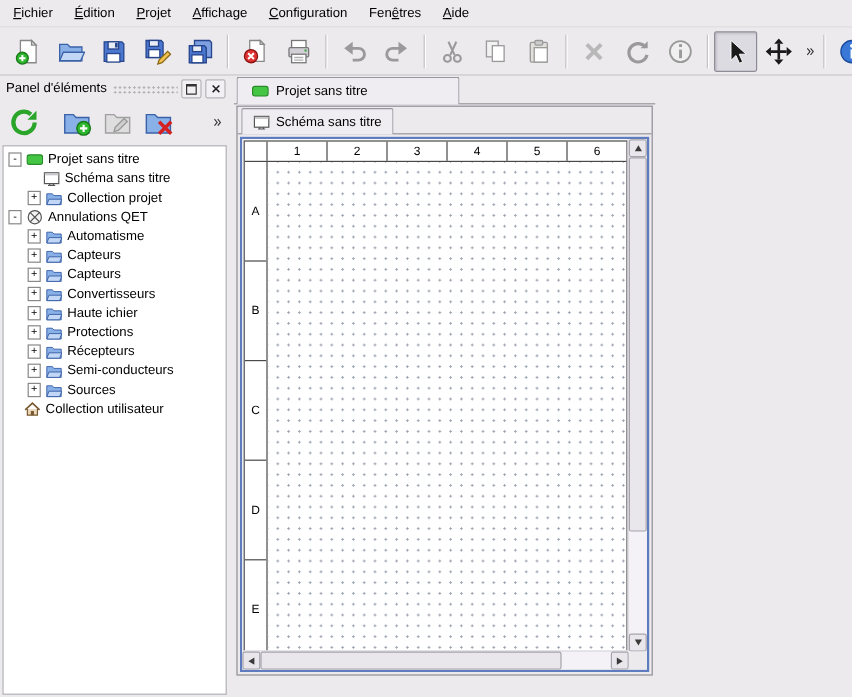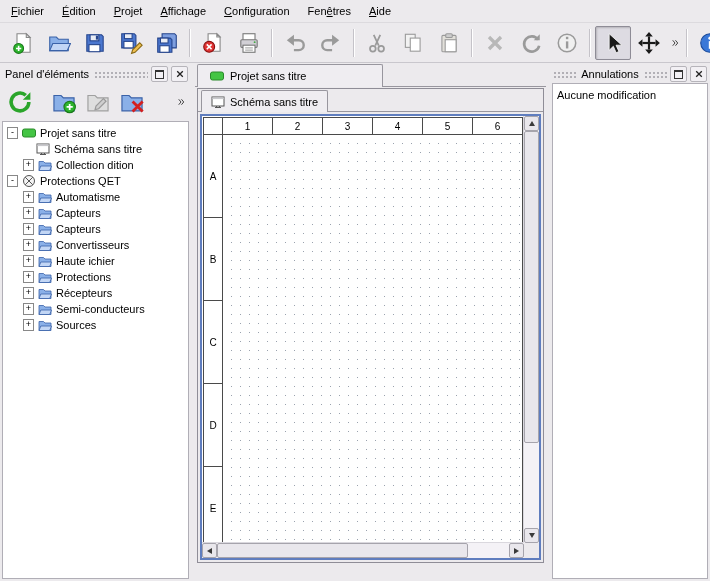--- a/index.html
+++ b/index.html
@@ -326,31 +326,31 @@
           <span class="tree-label">Schéma sans titre</span>
         </div>
         <div class="tree-row" style="padding-left: 20px;">
           <span class="expander box" style="margin-right: 4px;">+</span>
           <span class="tree-icon">
             <svg viewBox="0 0 14 14" width="14" height="14">
               <path d="M1 3.5h4.5L7 5h6v7.5H1z" fill="#8ab0e8" stroke="#3a62a8" stroke-width="0.8"></path>
               <path d="M1 12.5l1.8-4.5h10.7l-1.8 4.5z" fill="#c2d6f5" stroke="#3a62a8" stroke-width="0.8"></path>
             </svg>
           </span>
-          <span class="tree-label">Collection dition</span>
+          <span class="tree-label">Collection projet</span>
         </div>
         <div class="tree-row" style="padding-left: 4px;">
           <span class="expander box" style="margin-right: 4px;">-</span>
           <span class="tree-icon">
             <svg viewBox="0 0 14 14" width="14" height="14">
               <circle cx="7" cy="7" r="5.5" fill="#f4f4f4" stroke="#555"></circle>
               <path d="M3.2 3.2l7.6 7.6M10.8 3.2l-7.6 7.6" stroke="#555" fill="none"></path>
             </svg>
           </span>
-          <span class="tree-label">Protections QET</span>
+          <span class="tree-label">Annulations QET</span>
         </div>
         <div class="tree-row" style="padding-left: 20px;">
           <span class="expander box" style="margin-right: 4px;">+</span>
           <span class="tree-icon">
             <svg viewBox="0 0 14 14" width="14" height="14">
               <path d="M1 3.5h4.5L7 5h6v7.5H1z" fill="#8ab0e8" stroke="#3a62a8" stroke-width="0.8"></path>
               <path d="M1 12.5l1.8-4.5h10.7l-1.8 4.5z" fill="#c2d6f5" stroke="#3a62a8" stroke-width="0.8"></path>
             </svg>
           </span>
           <span class="tree-label">Automatisme</span>
@@ -427,20 +427,31 @@
         </div>
         <div class="tree-row" style="padding-left: 20px;">
           <span class="expander box" style="margin-right: 4px;">+</span>
           <span class="tree-icon">
             <svg viewBox="0 0 14 14" width="14" height="14">
               <path d="M1 3.5h4.5L7 5h6v7.5H1z" fill="#8ab0e8" stroke="#3a62a8" stroke-width="0.8"></path>
               <path d="M1 12.5l1.8-4.5h10.7l-1.8 4.5z" fill="#c2d6f5" stroke="#3a62a8" stroke-width="0.8"></path>
             </svg>
           </span>
           <span class="tree-label">Sources</span>
+        </div>
+        <div class="tree-row" style="padding-left: 4px;">
+          <span class="expander"></span>
+          <span class="tree-icon">
+            <svg viewBox="0 0 14 14" width="14" height="14">
+              <path d="M1 7.5L7 2l6 5.5" fill="none" stroke="#7a5a30" stroke-width="1.4"></path>
+              <path d="M2.8 6.8V12h8.4V6.8" fill="#ead9bd" stroke="#7a5a30"></path>
+              <rect x="5.7" y="8.5" width="2.6" height="3.5" fill="#7a5a30"></rect>
+            </svg>
+          </span>
+          <span class="tree-label">Collection utilisateur</span>
         </div>
       </div>
   </div>
 
   <div class="mdi">
     <div class="mdi-tabbar">
       <div class="mdi-tab">
         <span class="mini-icon">
             <svg viewBox="0 0 14 14" width="14" height="14">
               <rect x="0.5" y="3" width="13" height="8" rx="2" fill="#44c544" stroke="#2a8a2a"></rect>
@@ -502,32 +513,14 @@
             <div class="sb-btn">
                 <span class="tri tri-right"></span>
               </div>
           </div>
           <div class="sb-corner"></div>
         </div>
       </div>
     </div>
   </div>
 
-  <div class="dock dock-right">
-    <div class="dock-title">
-      <span class="grip"></span>
-      <span class="dock-title-text">Annulations</span>
-      <span class="grip"></span>
-      <span class="dock-btn">
-          <span class="float-glyph"></span>
-        </span>
-      <span class="dock-btn">
-          <svg width="8" height="8" viewBox="0 0 8 8">
-            <path d="M1.2 1.2l5.6 5.6M6.8 1.2L1.2 6.8" stroke="#222" stroke-width="1.3" fill="none"></path>
-          </svg>
-        </span>
-    </div>
-    <div class="undo-list">
-      <div class="undo-item">Aucune modification</div>
-    </div>
-  </div>
 
 </div>
 
 </body></html>

